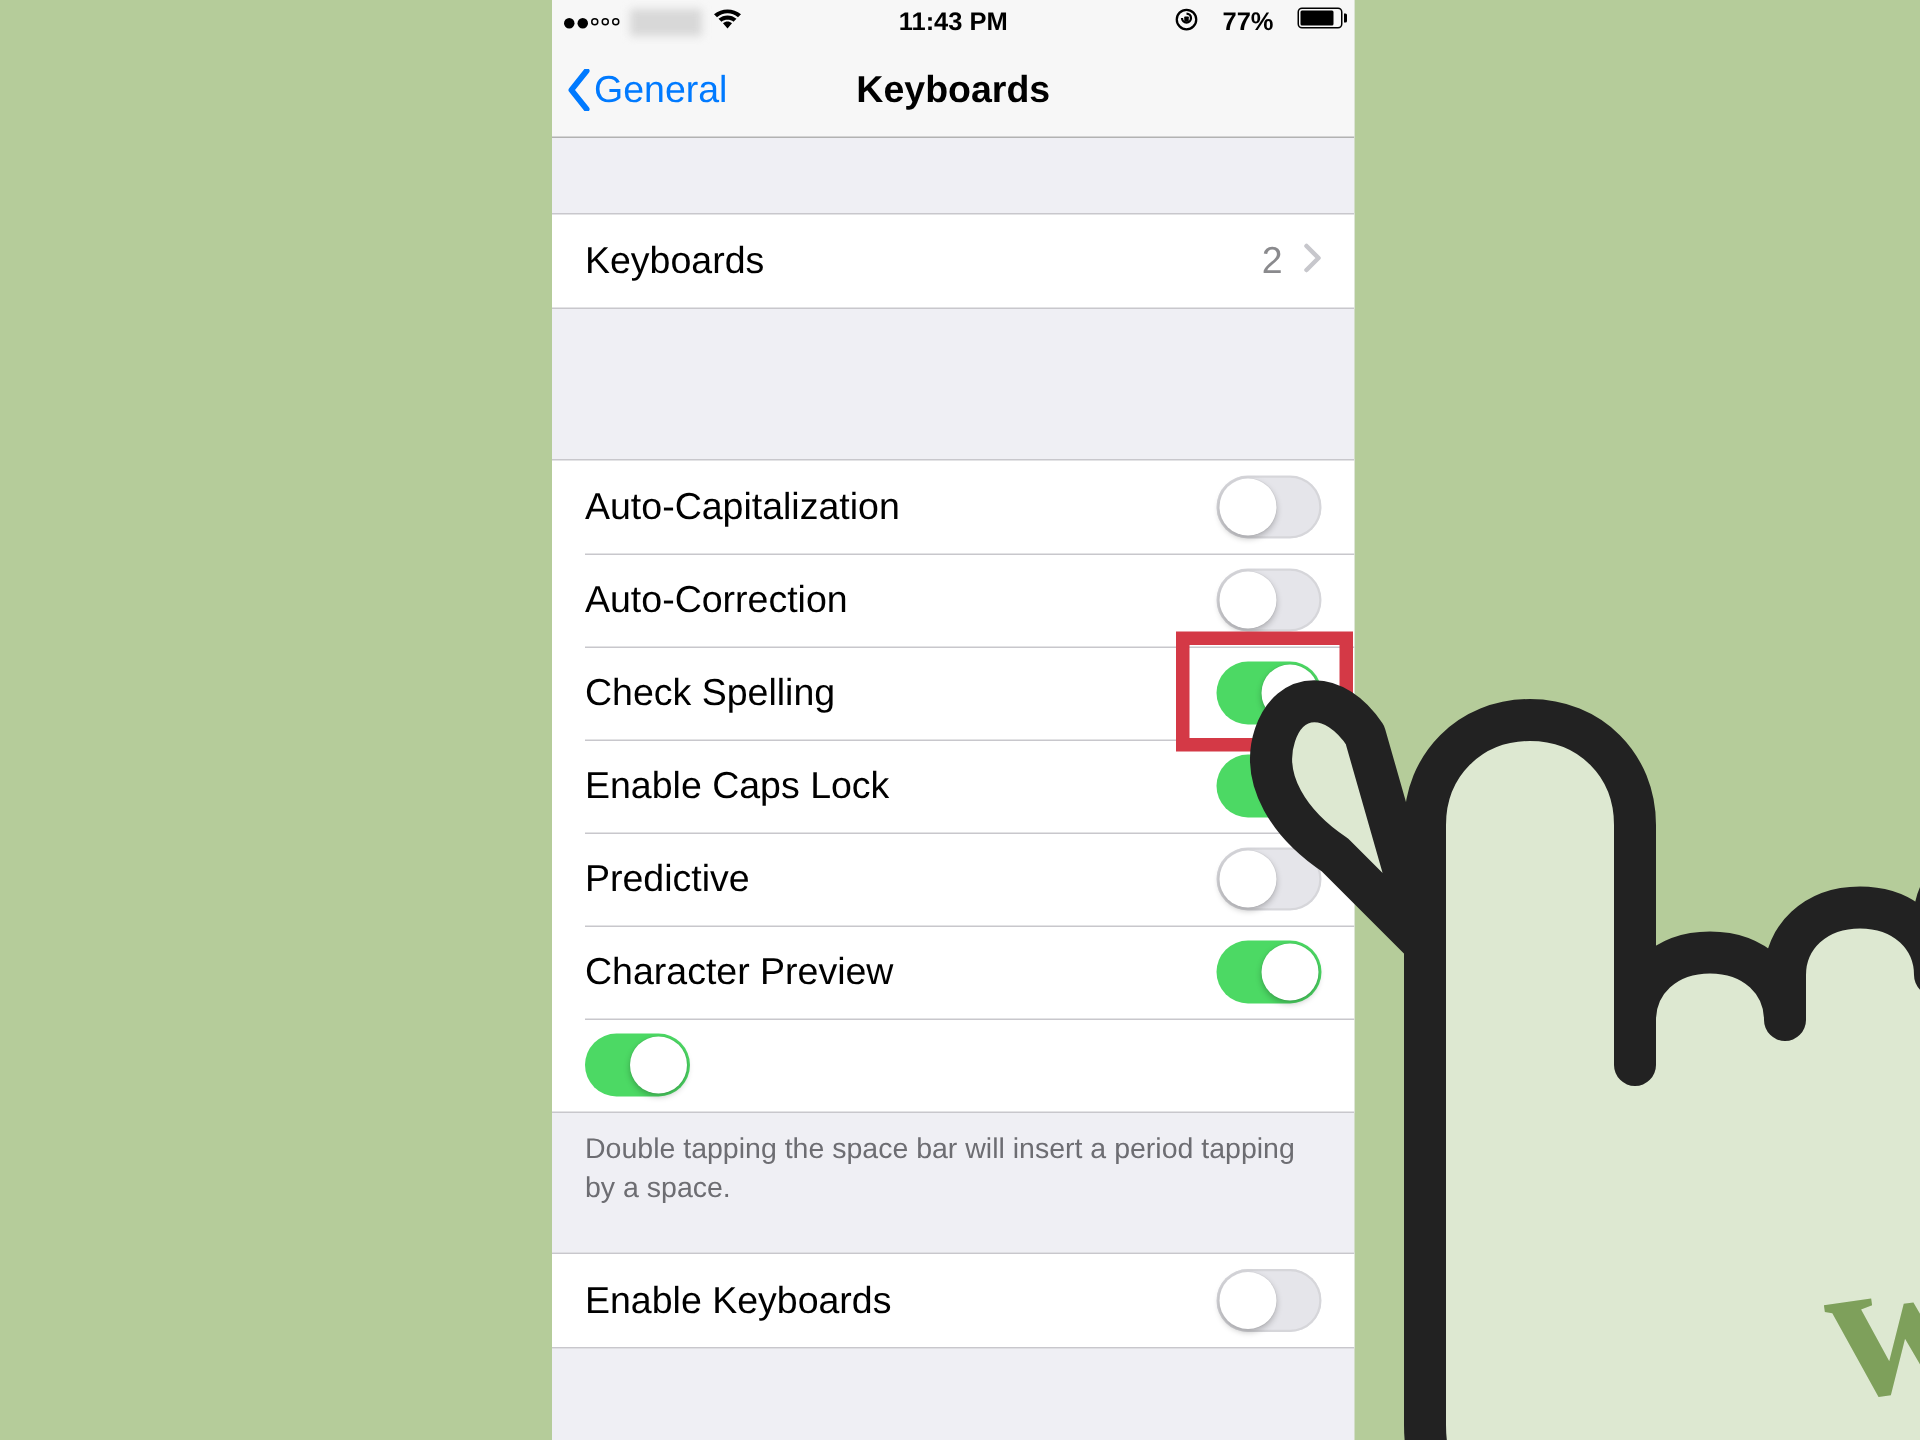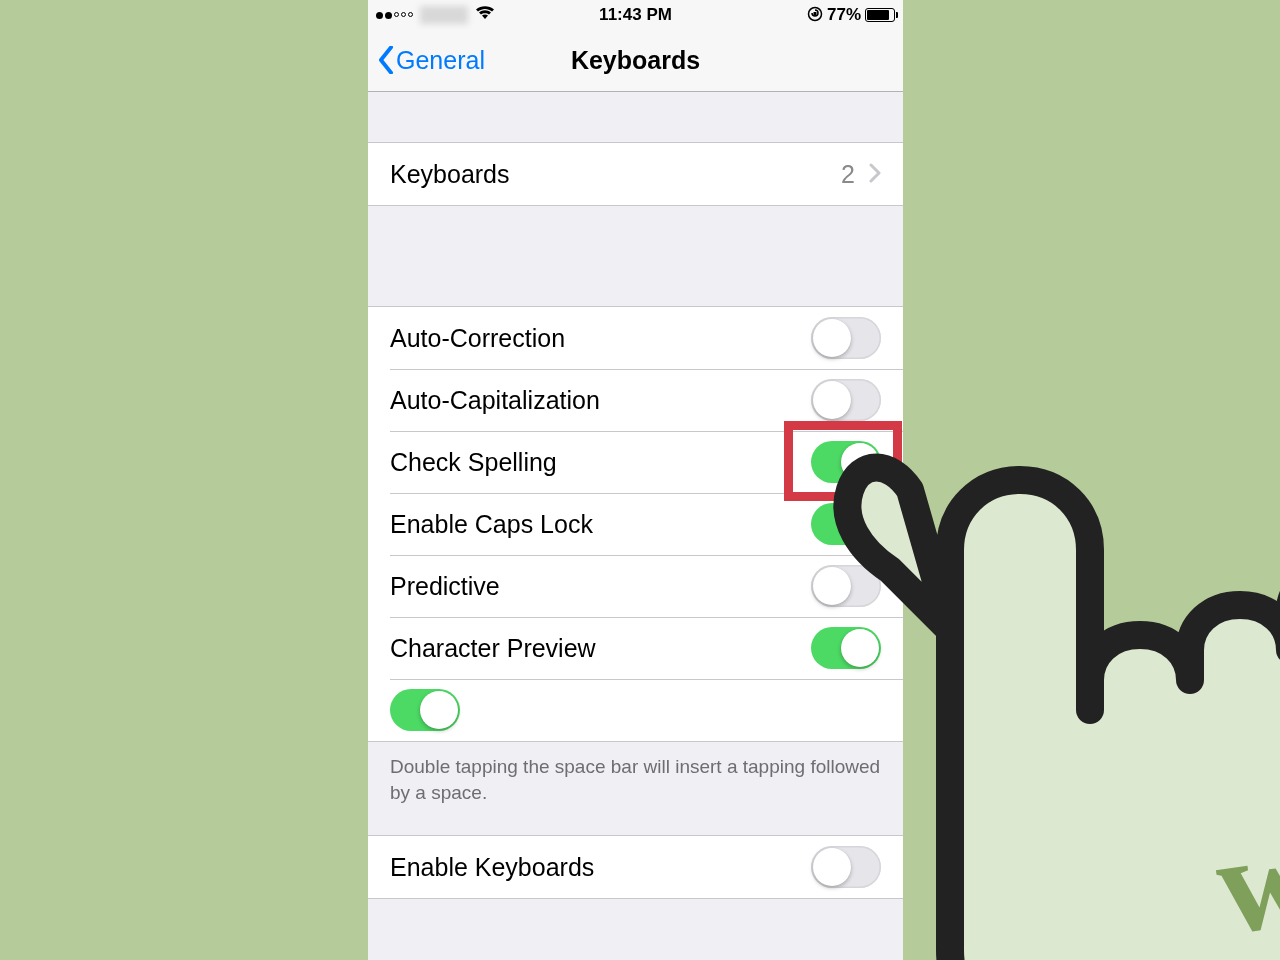--- a/index.html
+++ b/index.html
@@ -39,21 +39,21 @@
     .carrier-blur {
       width: 48px; height: 18px; background: #d8d8d8; filter: blur(3px);
       margin-left: 4px;
     }
     .wifi-icon { margin-left: 4px; }
     .status-time {
       position: absolute; left: 50%; transform: translateX(-50%);
       font-weight: 700;
     }
     .status-right {
-      margin-left: auto; display: flex; align-items: center; gap: 4px;
+      margin-left: auto; display: flex; gap: 16px;
     }
     .battery {
       width: 30px; height: 14px; border: 1.5px solid #000; border-radius: 3px;
       position: relative;
     }
     .battery::after {
       content: ""; position: absolute; right: -4px; top: 3px;
       width: 2px; height: 6px; background: #000; border-radius: 0 1px 1px 0;
     }
     .battery-fill { position: absolute; left: 1px; top: 1px; bottom: 1px; width: 77%; background: #000; border-radius: 1px; }
@@ -203,32 +203,32 @@
     </div>
   </div>
 
   <div class="spacer-sm"></div>
 
 
   <div class="spacer-sm"></div>
 
   <div class="group">
     <div class="row">
+      <span class="label">Auto-Capitalization</span>
+      <span class="toggle">
+          <span class="knob"></span>
+        </span>
+    </div>
+    <div class="row">
       <span class="label">Auto-Correction</span>
       <span class="toggle">
           <span class="knob"></span>
         </span>
     </div>
     <div class="row">
-      <span class="label">Auto-Capitalization</span>
-      <span class="toggle">
-          <span class="knob"></span>
-        </span>
-    </div>
-    <div class="row">
       <span class="label">Check Spelling</span>
       <span class="toggle on">
           <span class="knob"></span>
         </span>
     </div>
     <div class="row">
       <span class="label">Enable Caps Lock</span>
       <span class="toggle on">
           <span class="knob"></span>
         </span>
@@ -245,21 +245,21 @@
           <span class="knob"></span>
         </span>
     </div>
     <div class="row">
       <span class="toggle on">
           <span class="knob"></span>
         </span>
     </div>
   </div>
 
-  <div class="footer-text">Double tapping the space bar will insert a tapping followed by a space.</div>
+  <div class="footer-text">Double tapping the space bar will insert a period tapping by a space.</div>
 
   <div class="group">
     <div class="row">
       <span class="label">Enable Keyboards</span>
       <span class="toggle">
           <span class="knob"></span>
         </span>
     </div>
   </div>
 

